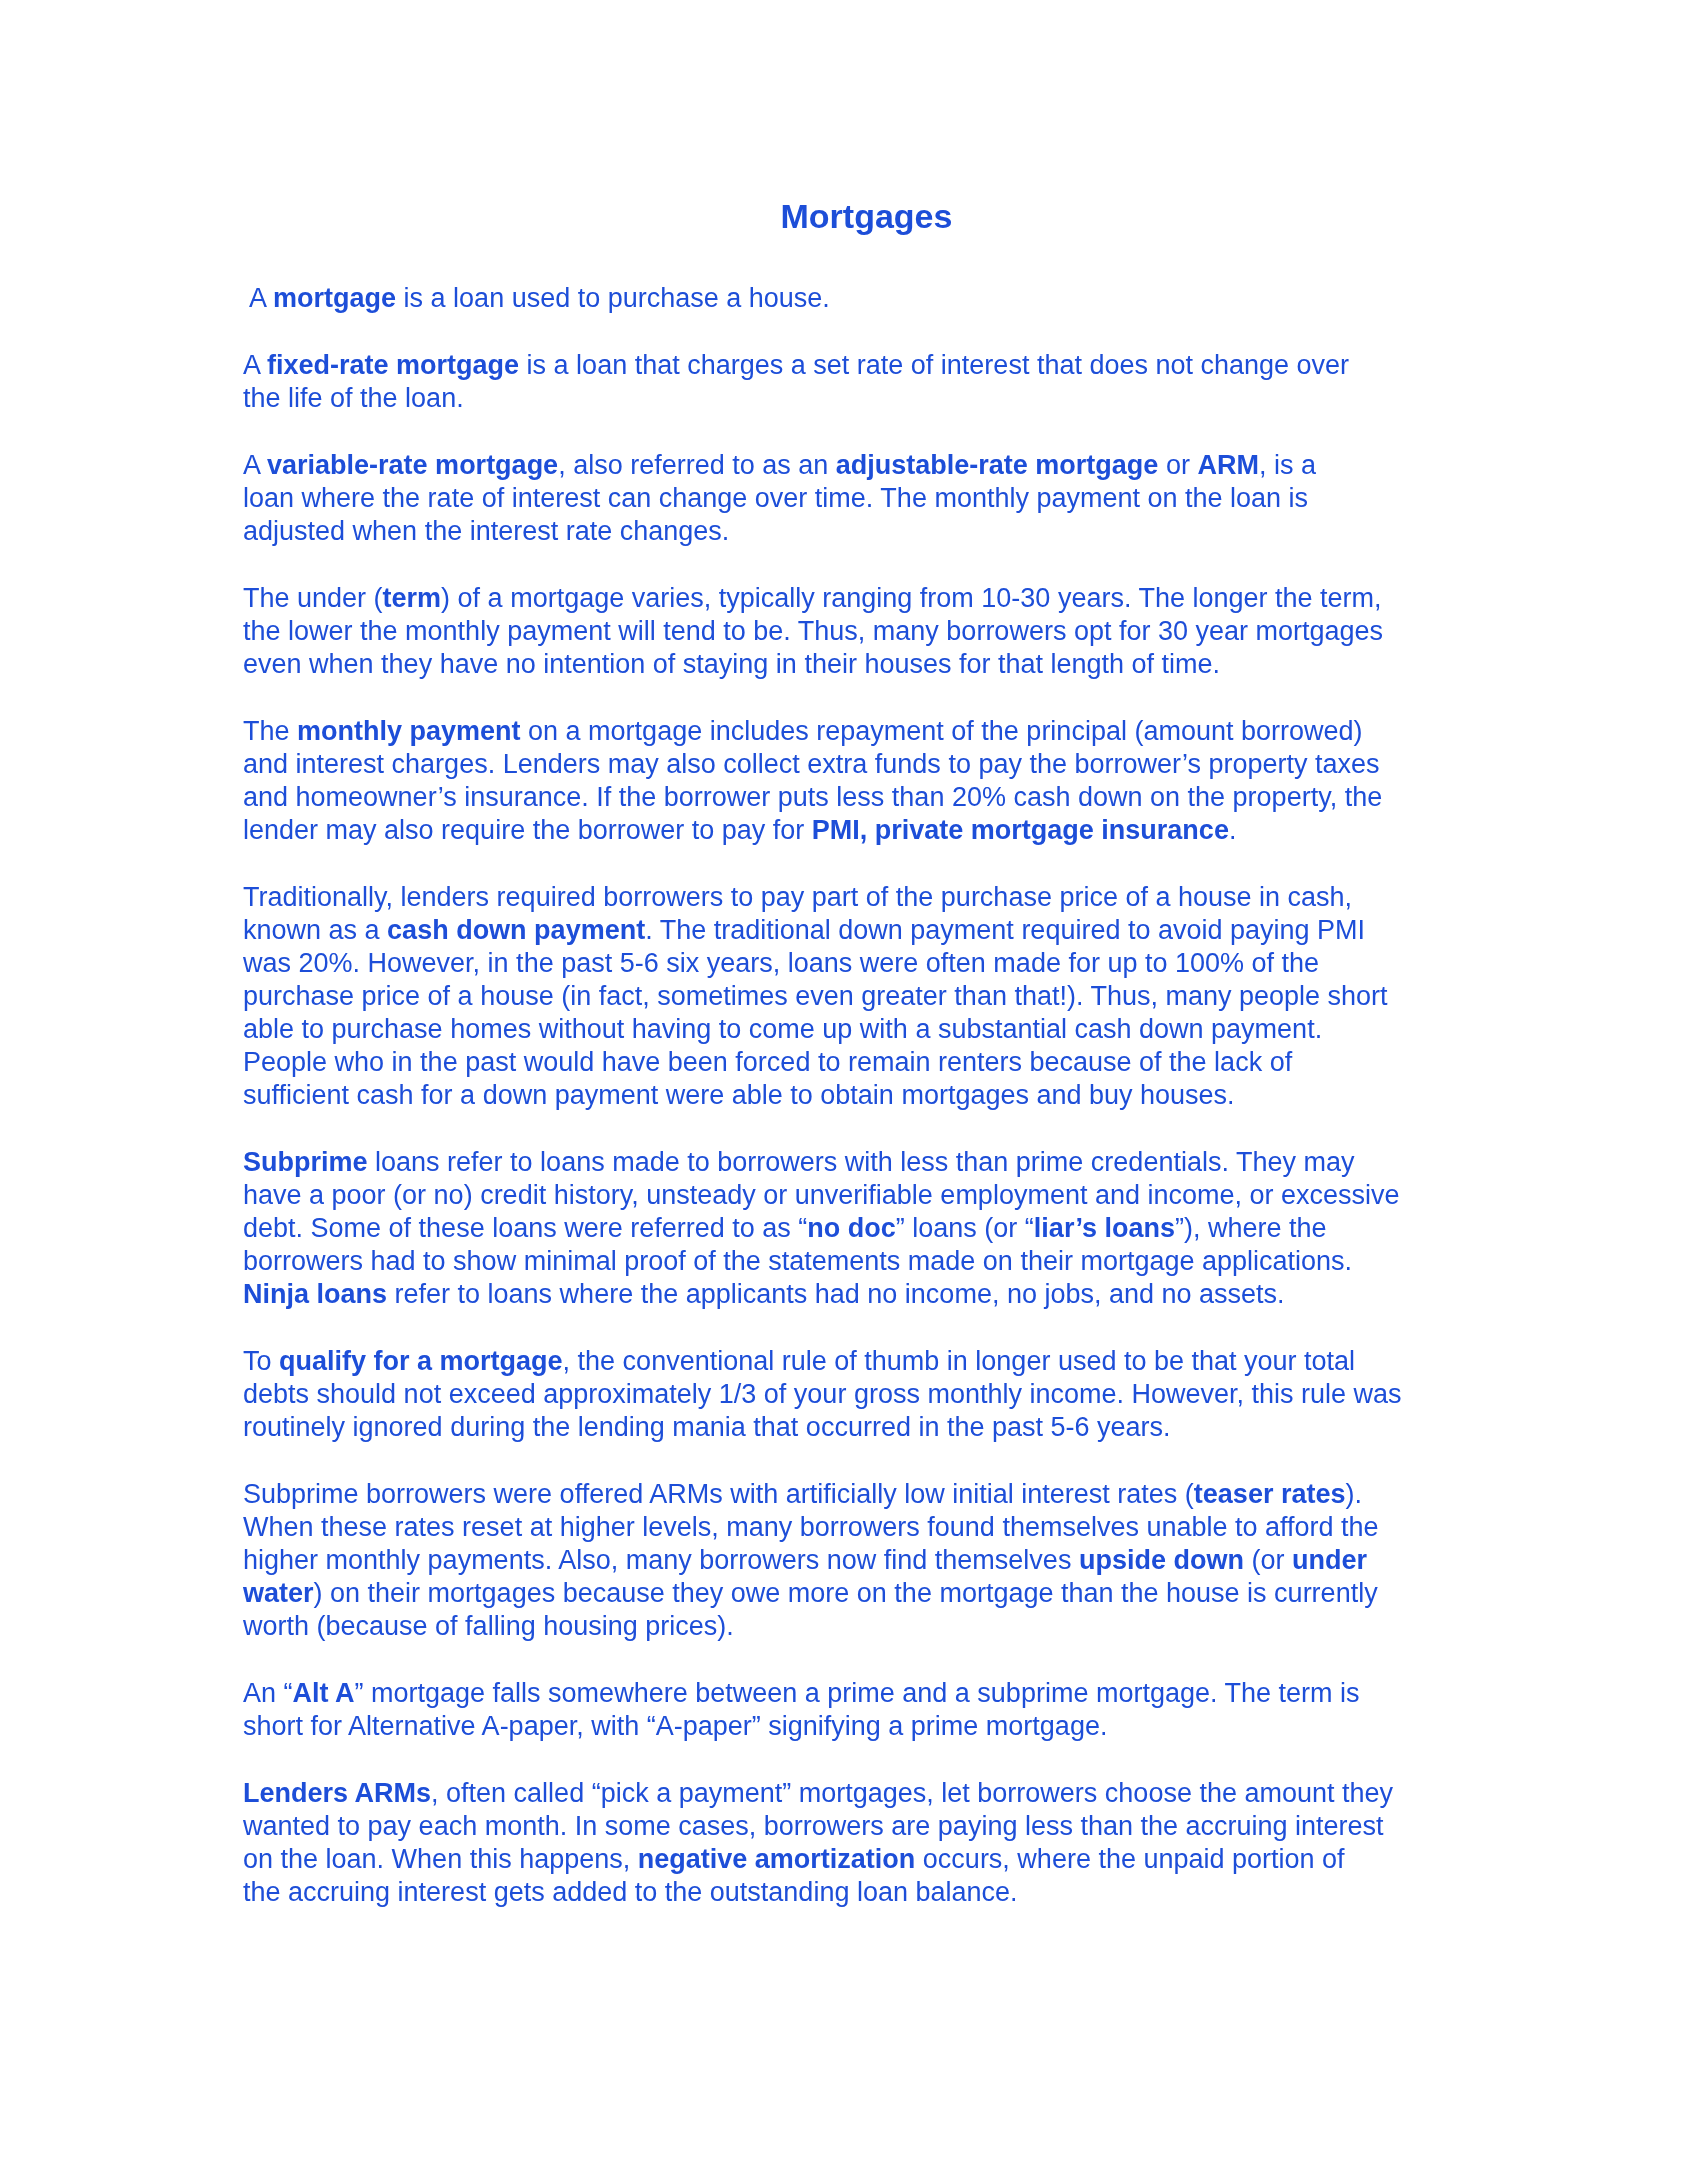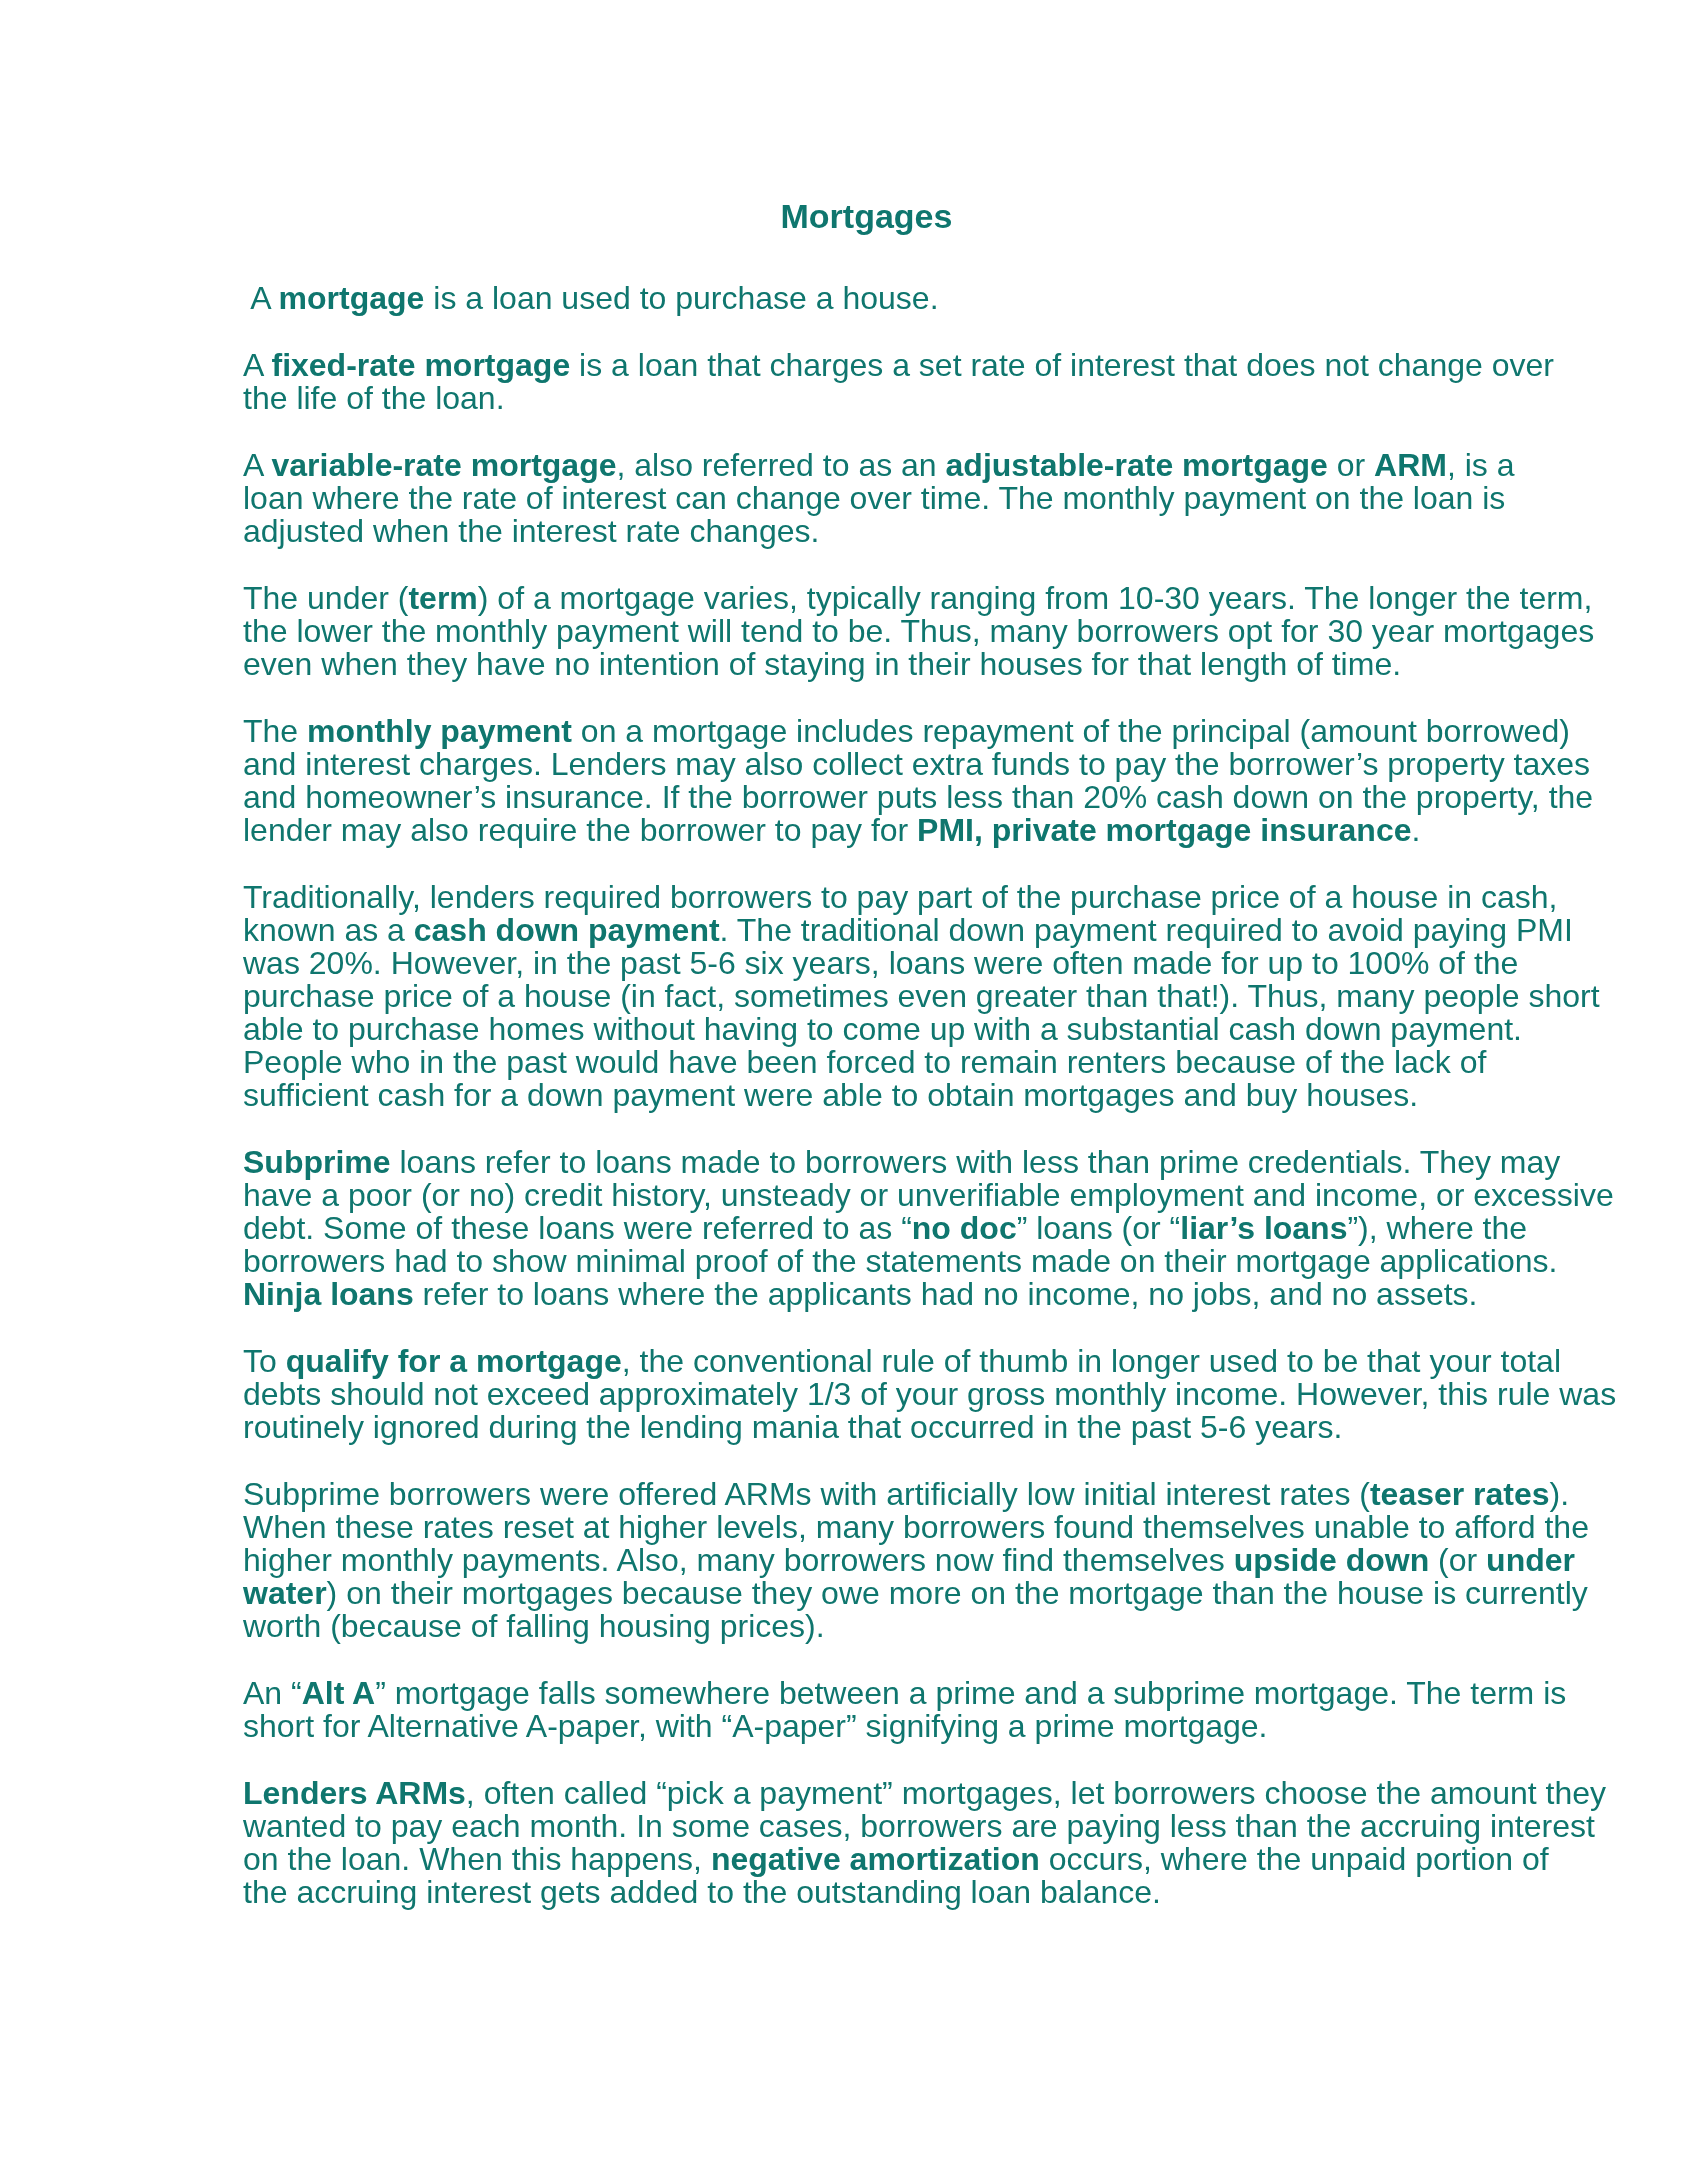--- a/index.html
+++ b/index.html
@@ -5,41 +5,41 @@
   html, body {
     margin: 0;
     padding: 0;
     background: #ffffff;
   }
   .page {
     position: relative;
     width: 1683px;
     height: 2178px;
     background: #ffffff;
-    color: #0f766e;
+    color: #1d4ed8;
     font-family: "Liberation Sans", "DejaVu Sans", sans-serif;
     overflow: hidden;
   }
   .content {
     position: absolute;
     top: 196px;
     left: 243px;
     width: 1247px;
   }
   h1.doc-title {
     margin: 0 0 46px 0;
     font-size: 34px;
     line-height: 40px;
     font-weight: bold;
     text-align: center;
     letter-spacing: 0px;
   }
   p.para {
     margin: 0 0 34px 0;
-    font-size: 32px;
+    font-size: 27px;
     line-height: 33px;
     font-weight: normal;
   }
   p.para .line {
     display: block;
     white-space: pre;
   }
   p.para b {
     font-weight: bold;
   }

